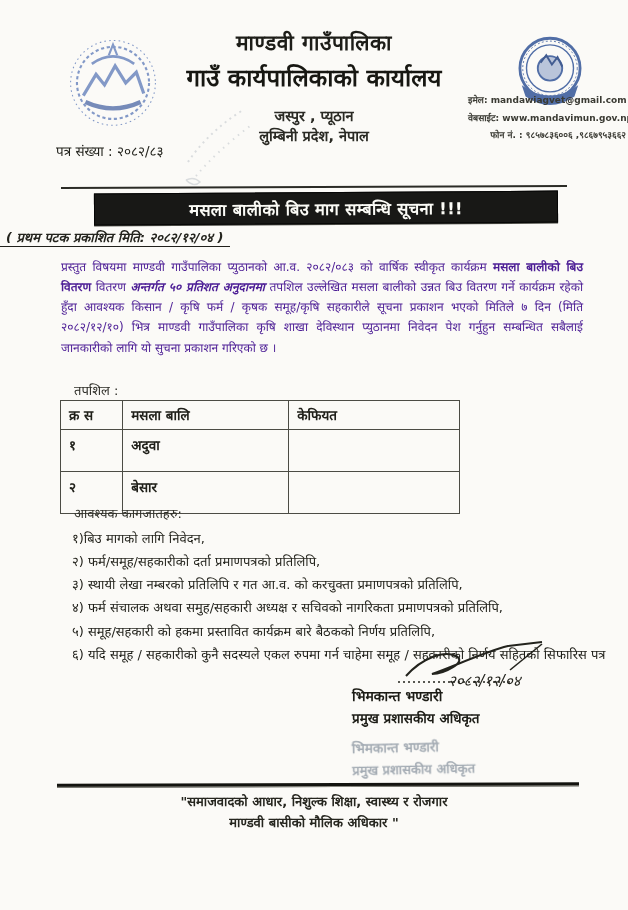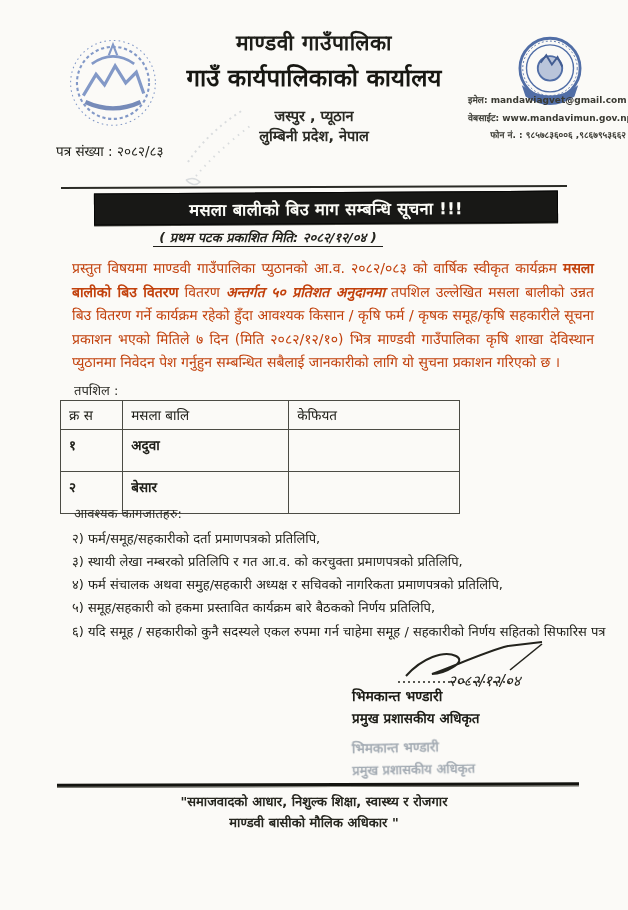--- a/index.html
+++ b/index.html
@@ -20,33 +20,33 @@
   .contact{position:absolute;left:468px;top:92px;width:158px;font-size:9px;font-weight:bold;
     line-height:1.95;color:#3a3a33;white-space:nowrap;text-align:right;}
   .meta{position:absolute;left:56px;top:140px;font-size:13.5px;font-weight:normal;line-height:1.75;color:#22221c;}
   .faint-stamp{position:absolute;left:168px;top:92px;width:100px;height:100px;opacity:.30;filter:blur(.5px);}
   
   .rule-top{position:absolute;left:61px;top:186px;width:506px;height:2px;background:#2b2b26;transform:rotate(-.2deg);}
   .banner{position:absolute;left:94px;top:192px;width:462px;height:30px;background:#181816;
     border:1px solid #060606;box-shadow:0 1px 0 #4a4a44;transform:rotate(-.35deg);
     display:flex;align-items:center;justify-content:center;}
   .banner span{color:#fbfbf6;font-size:16.5px;font-weight:bold;letter-spacing:.3px;}
-  .published{position:absolute;left:8px;top:227px;width:520px;text-align:center;}
+  .published{position:absolute;left:0;top:227px;width:520px;}
   .published span{font-size:13px;font-weight:bold;font-style:italic;border-bottom:1.6px solid #20201b;
     padding:0 6px 1px;color:#24241e;}
   
-  .para{position:absolute;left:72px;top:257px;width:522px;font-size:14px;line-height:1.68;
-    text-align:justify;color:#c2410c;}
+  .para{position:absolute;left:61px;top:257px;width:522px;font-size:12px;line-height:1.68;
+    text-align:justify;color:#4c1d95;}
   .para .b{font-weight:bold;}
   .para .bi{font-weight:bold;font-style:italic;}
   .tbl-caption{position:absolute;left:74px;top:381px;font-size:13px;color:#2c2c26;}
   table.detail{position:absolute;left:60px;top:400px;width:400px;border-collapse:collapse;}
   table.detail th,table.detail td{border:1.3px solid #4c4c45;font-size:13.5px;text-align:left;
     padding:3px 8px;color:#20201a;}
-  table.detail th{font-weight:normal;height:22px;}
+  table.detail th{font-weight:bold;height:22px;}
   table.detail td{font-weight:bold;height:32px;vertical-align:top;padding-top:6px;}
   .col-sn{width:52px;}
   .col-crop{width:172px;}
   .col-remark{width:176px;}
   
   .docs-heading{position:absolute;left:74px;top:504px;font-size:13px;color:#2e2e27;}
   .docs{position:absolute;left:72px;top:527px;width:540px;font-size:13px;line-height:1.78;
     list-style:none;margin:0;padding:0;color:#26261f;}
   .docs li.strong{font-weight:normal;color:#1d1d17;}
   
@@ -154,20 +154,21 @@
       <tr>
         <td>२</td>
         <td>बेसार</td>
         <td></td>
       </tr>
     </tbody>
   </table>
 
   <div class="docs-heading">आवश्यक कागजातहरु:</div>
   <ul class="docs">
+    <li>१)बिउ  मागको लागि निवेदन,</li>
     <li>२) फर्म/समूह/सहकारीको दर्ता प्रमाणपत्रको प्रतिलिपि,</li>
     <li>३) स्थायी लेखा नम्बरको प्रतिलिपि  र गत आ.व. को करचुक्ता प्रमाणपत्रको प्रतिलिपि,</li>
     <li class="strong">४) फर्म संचालक अथवा समुह/सहकारी अध्यक्ष र सचिवको नागरिकता प्रमाणपत्रको प्रतिलिपि,</li>
     <li class="strong">५) समूह/सहकारी को हकमा प्रस्तावित कार्यक्रम बारे बैठकको निर्णय प्रतिलिपि,</li>
     <li class="strong">६) यदि समूह / सहकारीको कुनै सदस्यले एकल रुपमा गर्न चाहेमा समूह / सहकारीको निर्णय सहितको सिफारिस पत्र</li>
   </ul>
 
   <svg class="sig-svg" viewBox="0 0 180 52">
     <g stroke="#23231d" fill="none" stroke-width="2">
       <path d="M14 36 C30 18 52 10 64 16 C76 22 52 34 40 34 C58 28 92 12 116 6 L150 2"></path>

